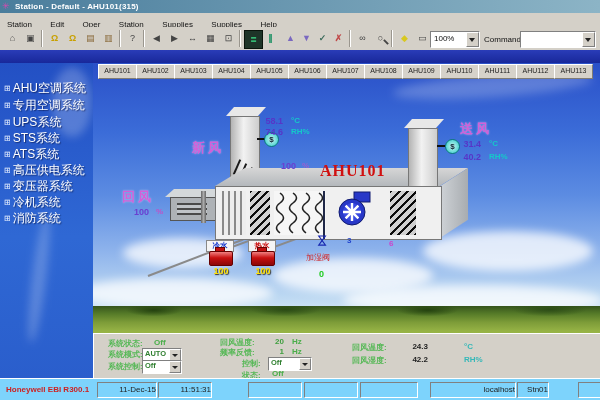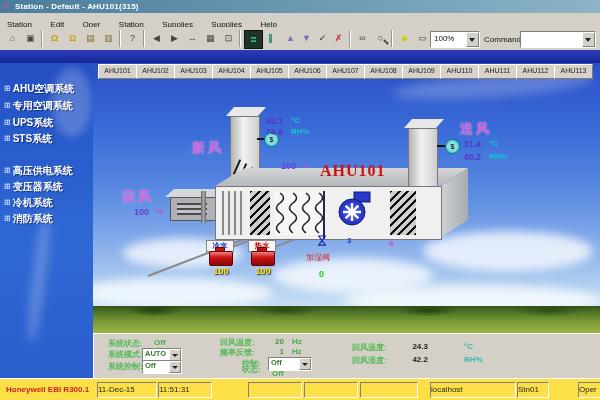--- a/index.html
+++ b/index.html
@@ -27,21 +27,21 @@
 .carr{position:absolute;right:0;top:0;width:11px;height:13px;background:#d4d0c8;border:1px solid;border-color:#fff #808080 #808080 #fff}
 .carr::after{content:"";position:absolute;left:2px;top:5px;border:3px solid transparent;border-top:4px solid #222}
 #cmdlabel{left:484px;top:8px;font-size:8px;color:#111}
 #cmdinput{position:absolute;left:3px;top:1px;width:54px;height:11px;border:0;font-size:8px;font-family:"Liberation Sans",sans-serif;outline:none}
 
 #navy{left:0;top:50px;width:600px;height:13px;background:linear-gradient(180deg,#2a3cb8,#18289a)}
 #sidebar{left:0;top:63px;width:93px;height:315px;background:linear-gradient(180deg,#2350c4,#2f68d4 55%,#2a5ecc);overflow:hidden}
 .sbwm{position:absolute;background:rgba(255,255,255,.22);filter:blur(4px);border-radius:50%}
 .sbi{position:absolute;left:4px;width:89px;height:15px;color:#fff;cursor:pointer;white-space:nowrap}
 .sbic{font-size:8px;vertical-align:1px;margin-right:2px;color:#e8f0ff}
-.sbl{font-size:10px;font-weight:bold;text-shadow:1px 1px 1px rgba(0,0,30,.5)}
+.sbl{font-size:12px;font-weight:normal;text-shadow:1px 1px 1px rgba(0,0,30,.5)}
 
 #scene{left:93px;top:63px;width:507px;height:315px;overflow:hidden;
  background:linear-gradient(180deg,#2a50c8 0%,#3b6cd8 22%,#5c8ce2 42%,#8fb4ec 60%,#bcd8f2 74%,#e6f2fa 85%,#eef6fb 100%)}
 .cloud{position:absolute;background:rgba(255,255,255,.75);border-radius:50%;filter:blur(5px)}
 #grass{left:0;top:243px;width:507px;height:34px;
  background:radial-gradient(ellipse 40px 9px at 12% 12%,#24420f 0%,transparent 70%),
  radial-gradient(ellipse 50px 10px at 38% 10%,#2a4a14 0%,transparent 70%),
  radial-gradient(ellipse 44px 9px at 66% 12%,#24420f 0%,transparent 70%),
  radial-gradient(ellipse 54px 10px at 90% 10%,#2c4c16 0%,transparent 70%),
  linear-gradient(180deg,#35541c 0%,#557a28 22%,#7d9c38 48%,#94b144 72%,#a3bd4e 100%)}
@@ -88,23 +88,23 @@
 #panel{left:93px;top:333px;width:507px;height:45px;background:#d4d0c8;border:1px solid;border-color:#fff #808080 #808080 #fff}
 .plab{position:absolute;font-size:8px;font-weight:bold;color:#56b856;white-space:nowrap}
 .pval{position:absolute;font-size:8px;font-weight:bold;color:#49ae49}
 .pnum{position:absolute;font-size:8px;font-weight:bold;color:#222;text-align:right}
 .punit{position:absolute;font-size:8px;font-weight:bold;color:#35b8b8}
 .sel{position:absolute;height:12px;background:#fff;border:1px solid;border-color:#808080 #fff #fff #808080;cursor:pointer}
 .selv{position:absolute;left:2px;top:0;font-size:7.5px;line-height:10px;color:#2f7f2f;font-weight:bold}
 .sarr{position:absolute;right:0;top:0;width:10px;height:10px;background:#d4d0c8;border:1px solid;border-color:#fff #808080 #808080 #fff}
 .sarr::after{content:"";position:absolute;left:2px;top:4px;border:3px solid transparent;border-top:3px solid #222}
 
-#statusbar{left:0;top:378px;width:600px;height:22px;background:#fde047;border-top:1px solid #fff}
+#statusbar{left:0;top:378px;width:600px;height:22px;background:#7dd3fc;border-top:1px solid #fff}
 .cell{position:absolute;top:3px;height:14px;border:1px solid;border-color:#808080 #fff #fff #808080;
- font-size:8px;line-height:14px;text-align:left;color:#222;white-space:nowrap;overflow:hidden}
+ font-size:8px;line-height:14px;text-align:right;color:#222;white-space:nowrap;overflow:hidden}
 #brand{left:2px;width:92px;color:#cc2222;font-weight:bold;text-align:left;padding-left:3px;border-color:transparent}
 </style>
 </head>
 <body>
 
 <div id="screen">
 
   <div id="titlebar" class="abs">
     <span class="abs ticon">✳</span>
     <span class="abs ttext">Station - Default - AHU101(315)</span>
@@ -166,20 +166,22 @@
     <div class="sbwm" style="left:52px;top:4px;width:40px;height:70px"></div>
     <div class="sbwm" style="left:32px;top:150px;width:14px;height:130px;transform:rotate(7deg)"></div>
     <div class="sbi" style="top:15px">
       <span class="sbic">⊞</span><span class="sbl">AHU空调系统</span></div>
     <div class="sbi" style="top:32px">
       <span class="sbic">⊞</span><span class="sbl">专用空调系统</span></div>
     <div class="sbi" style="top:49px">
       <span class="sbic">⊞</span><span class="sbl">UPS系统</span></div>
     <div class="sbi" style="top:65px">
       <span class="sbic">⊞</span><span class="sbl">STS系统</span></div>
+    <div class="sbi" style="top:81px">
+      <span class="sbic">⊞</span><span class="sbl">ATS系统</span></div>
     <div class="sbi" style="top:97px">
       <span class="sbic">⊞</span><span class="sbl">高压供电系统</span></div>
     <div class="sbi" style="top:113px">
       <span class="sbic">⊞</span><span class="sbl">变压器系统</span></div>
     <div class="sbi" style="top:129px">
       <span class="sbic">⊞</span><span class="sbl">冷机系统</span></div>
     <div class="sbi" style="top:145px">
       <span class="sbic">⊞</span><span class="sbl">消防系统</span></div>
   </div>
 
@@ -305,21 +307,21 @@
     <span class="pnum" style="left:172px;top:3px;width:18px;color:#3f9f3f">20</span>
     <span class="punit" style="left:198px;top:3px;color:#49ae49">Hz</span>
     <span class="plab" style="left:126px;top:13px">频率反馈:</span>
     <span class="pnum" style="left:172px;top:13px;width:18px;color:#3f9f3f">1</span>
     <span class="punit" style="left:198px;top:13px;color:#49ae49">Hz</span>
     <span class="plab" style="left:148px;top:24px">控制:</span>
     <span class="sel" style="left:174px;top:23px;width:42px">
       <span class="selv">Off</span>
       <span class="sarr"></span>
       </span>
-    <span class="plab" style="left:148px;top:30px">状态:</span>
+    <span class="plab" style="left:148px;top:36px">状态:</span>
     <span class="pval" style="left:178px;top:35px">Off</span>
 
     <span class="plab" style="left:258px;top:8px">回风温度:</span>
     <span class="pnum" style="left:302px;top:8px;width:32px">24.3</span>
     <span class="punit" style="left:370px;top:8px">°C</span>
     <span class="plab" style="left:258px;top:21px">回风湿度:</span>
     <span class="pnum" style="left:302px;top:21px;width:32px">42.2</span>
     <span class="punit" style="left:370px;top:21px">RH%</span>
   </div>
 

